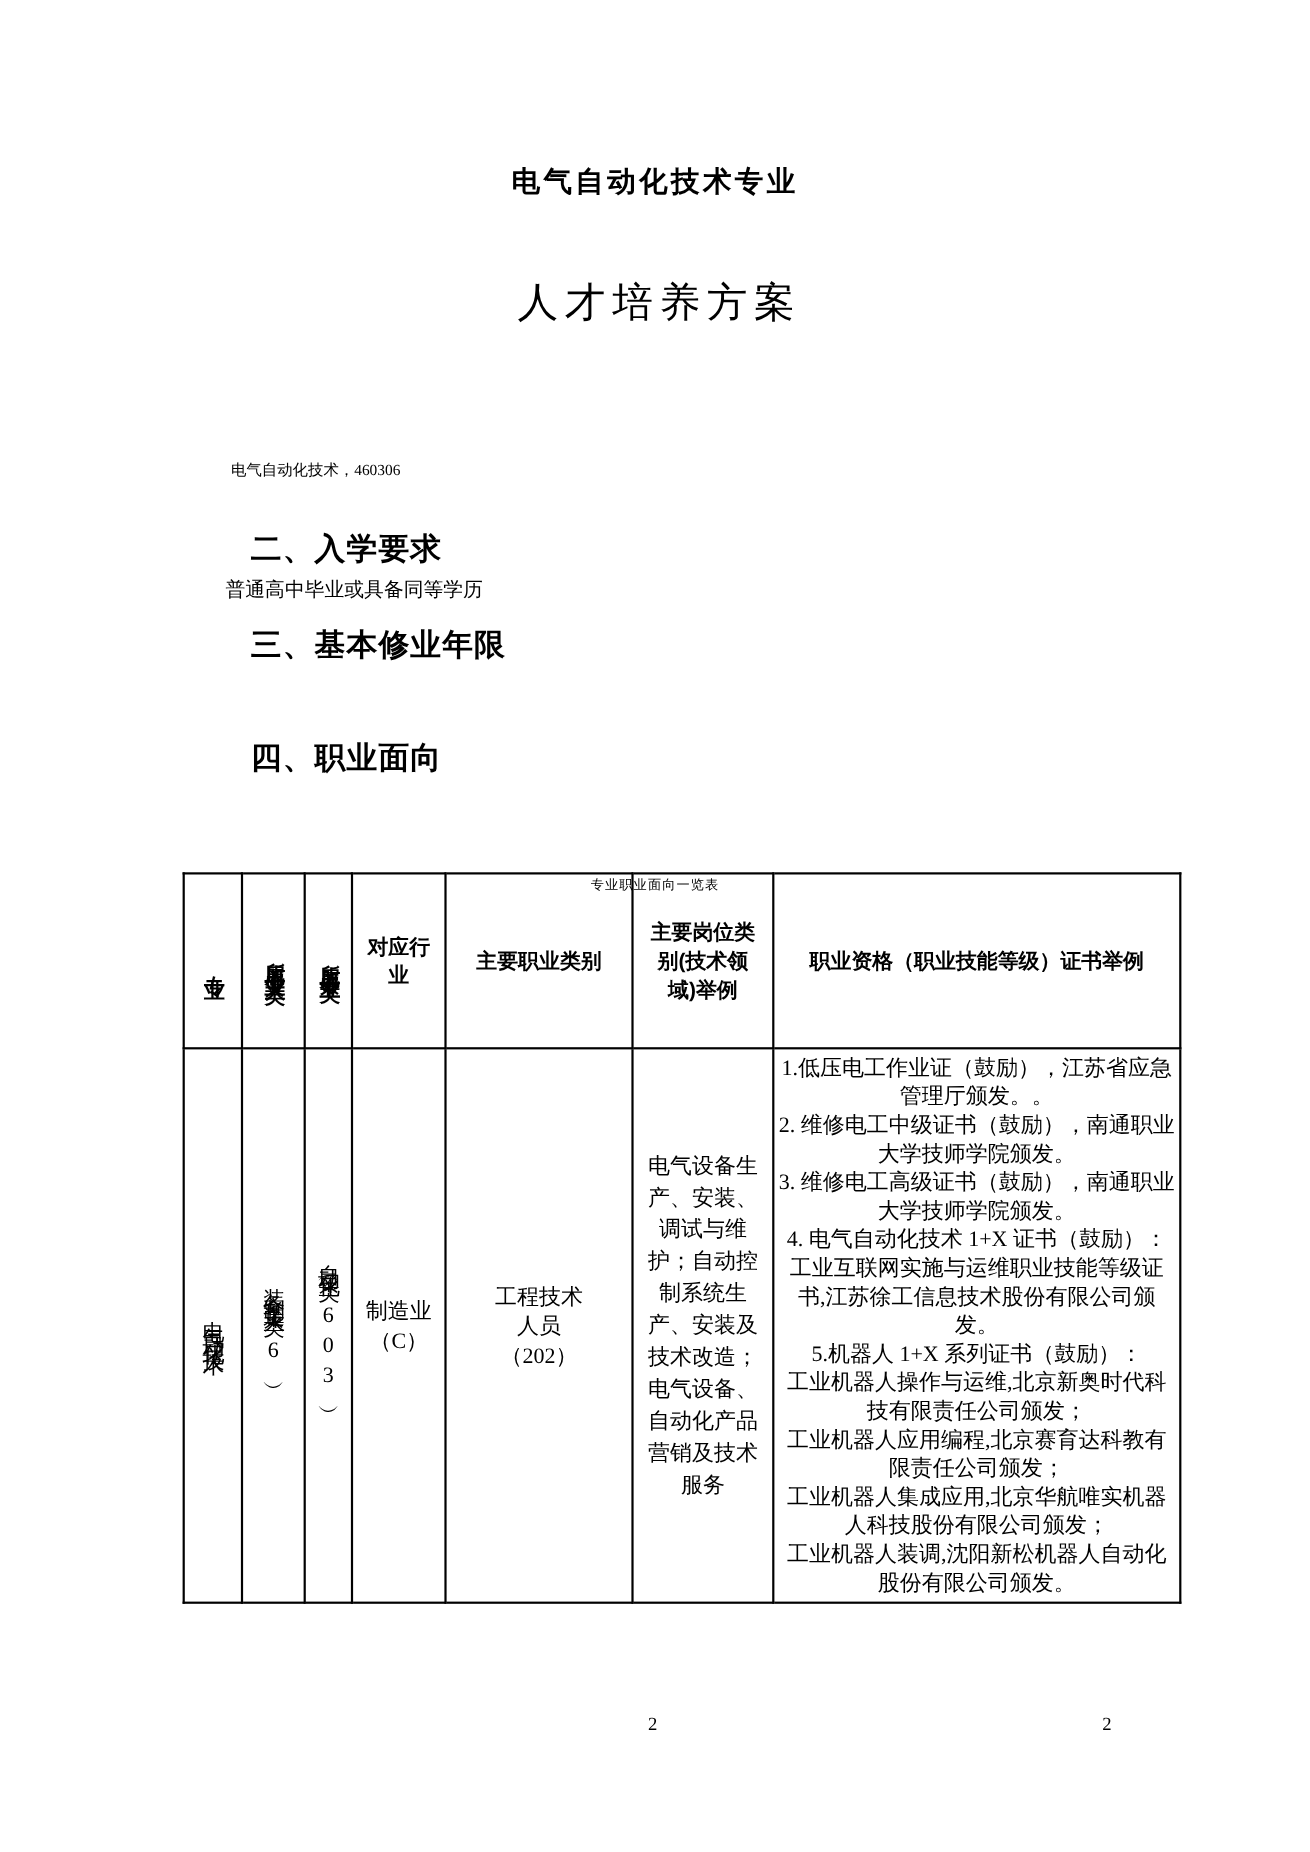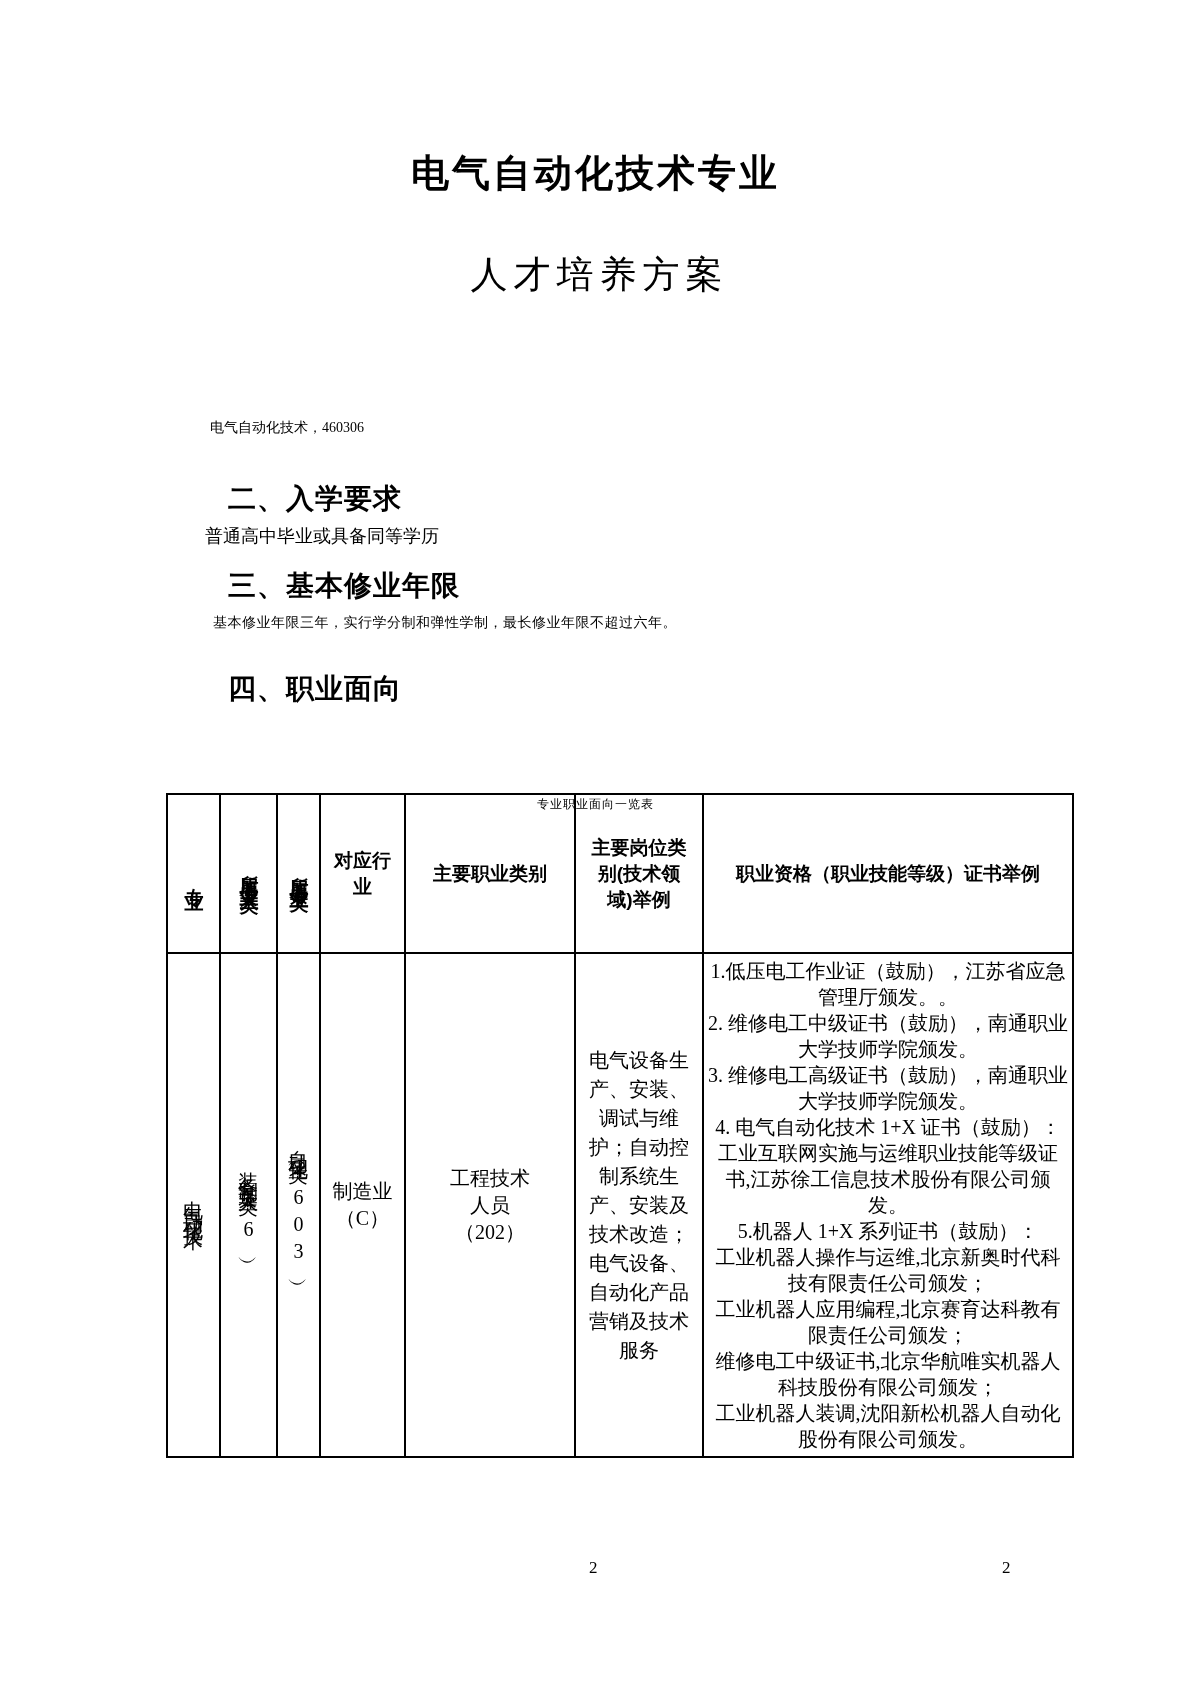--- a/index.html
+++ b/index.html
@@ -9,21 +9,21 @@
     margin:0 auto;
     background:#ffffff;
     color:#000000;
     font-family:"Liberation Serif", serif;
     overflow:hidden;
   }
   .doc-title {
     position:absolute; top:148px; left:0; width:100%;
     text-align:center;
     font-family:Liberation Mono, monospace;
-    font-weight:bold; font-size:38px; letter-spacing:3px;
+    font-weight:bold; font-size:26px; letter-spacing:3px;
   }
   .doc-subtitle {
     position:absolute; top:250px; left:4px; width:100%;
     text-align:center;
     font-family:"Liberation Sans", sans-serif;
     font-weight:normal; font-size:37px; letter-spacing:6px;
   }
   .sec-heading {
     position:absolute; left:228px;
     font-family:"Liberation Sans", sans-serif;
@@ -105,21 +105,20 @@
 
   <div class="doc-title">电气自动化技术专业</div>
   <div class="doc-subtitle">人才培养方案</div>
 
   <div class="sec-body b1">电气自动化技术，460306</div>
 
   <div class="sec-heading h2">二、入学要求</div>
   <div class="sec-body b2">普通高中毕业或具备同等学历</div>
 
   <div class="sec-heading h3">三、基本修业年限</div>
-  <div class="sec-body b3">基本修业年限三年，实行学分制和弹性学制，最长修业年限不超过六年。</div>
 
   <div class="sec-heading h4">四、职业面向</div>
 
   <div class="table-caption">专业职业面向一览表</div>
 
   <table class="occ">
     <colgroup>
       <col style="width:53px">
         <col style="width:57px">
         <col style="width:43px">
@@ -146,21 +145,21 @@
         <td><span class="wrap-occ">工程技术人员（202）</span></td>
         <td><span class="wrap-pos">电气设备生产、安装、调试与维护；自动控制系统生产、安装及技术改造；电气设备、自动化产品营销及技术服务</span></td>
         <td class="cert-cell">
           <p>1.低压电工作业证（鼓励），江苏省应急管理厅颁发。。</p>
           <p>2. 维修电工中级证书（鼓励），南通职业大学技师学院颁发。</p>
           <p>3. 维修电工高级证书（鼓励），南通职业大学技师学院颁发。</p>
           <p>4. 电气自动化技术 1+X 证书（鼓励）：工业互联网实施与运维职业技能等级证书,江苏徐工信息技术股份有限公司颁发。</p>
           <p>5.机器人 1+X 系列证书（鼓励）：</p>
           <p>工业机器人操作与运维,北京新奥时代科技有限责任公司颁发；</p>
           <p>工业机器人应用编程,北京赛育达科教有限责任公司颁发；</p>
-          <p>维修电工中级证书,北京华航唯实机器人科技股份有限公司颁发；</p>
+          <p>工业机器人集成应用,北京华航唯实机器人科技股份有限公司颁发；</p>
           <p>工业机器人装调,沈阳新松机器人自动化股份有限公司颁发。</p>
         </td>
       </tr>
     </tbody>
   </table>
 
   <div class="footer-num footer-center">2</div>
   <div class="footer-num footer-right">2</div>
 
 </div>

